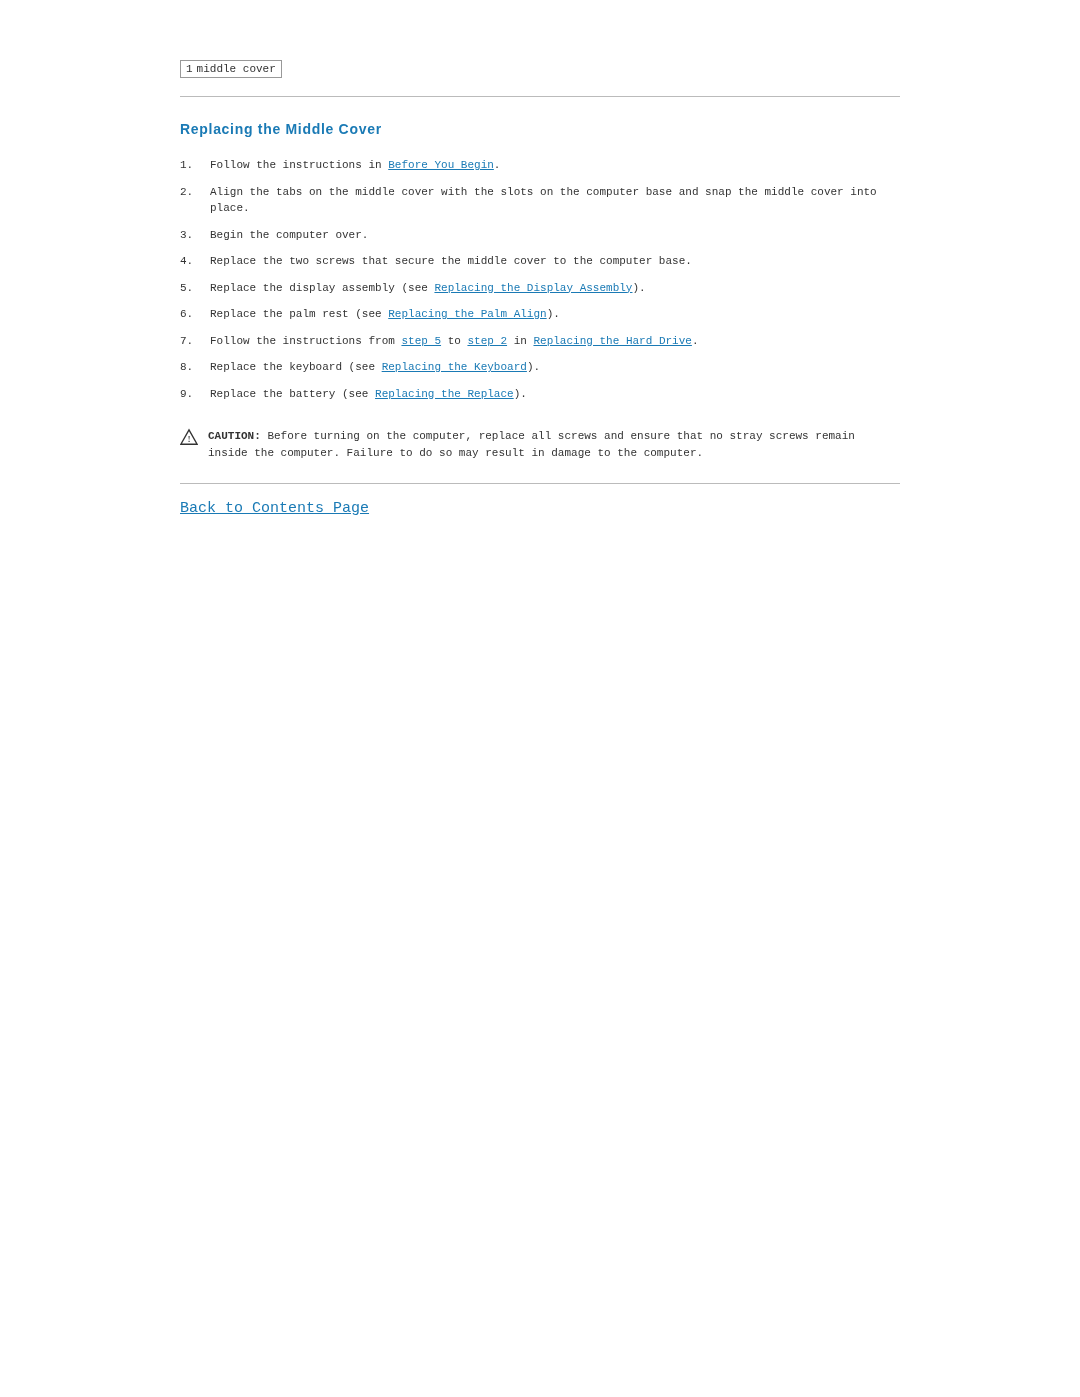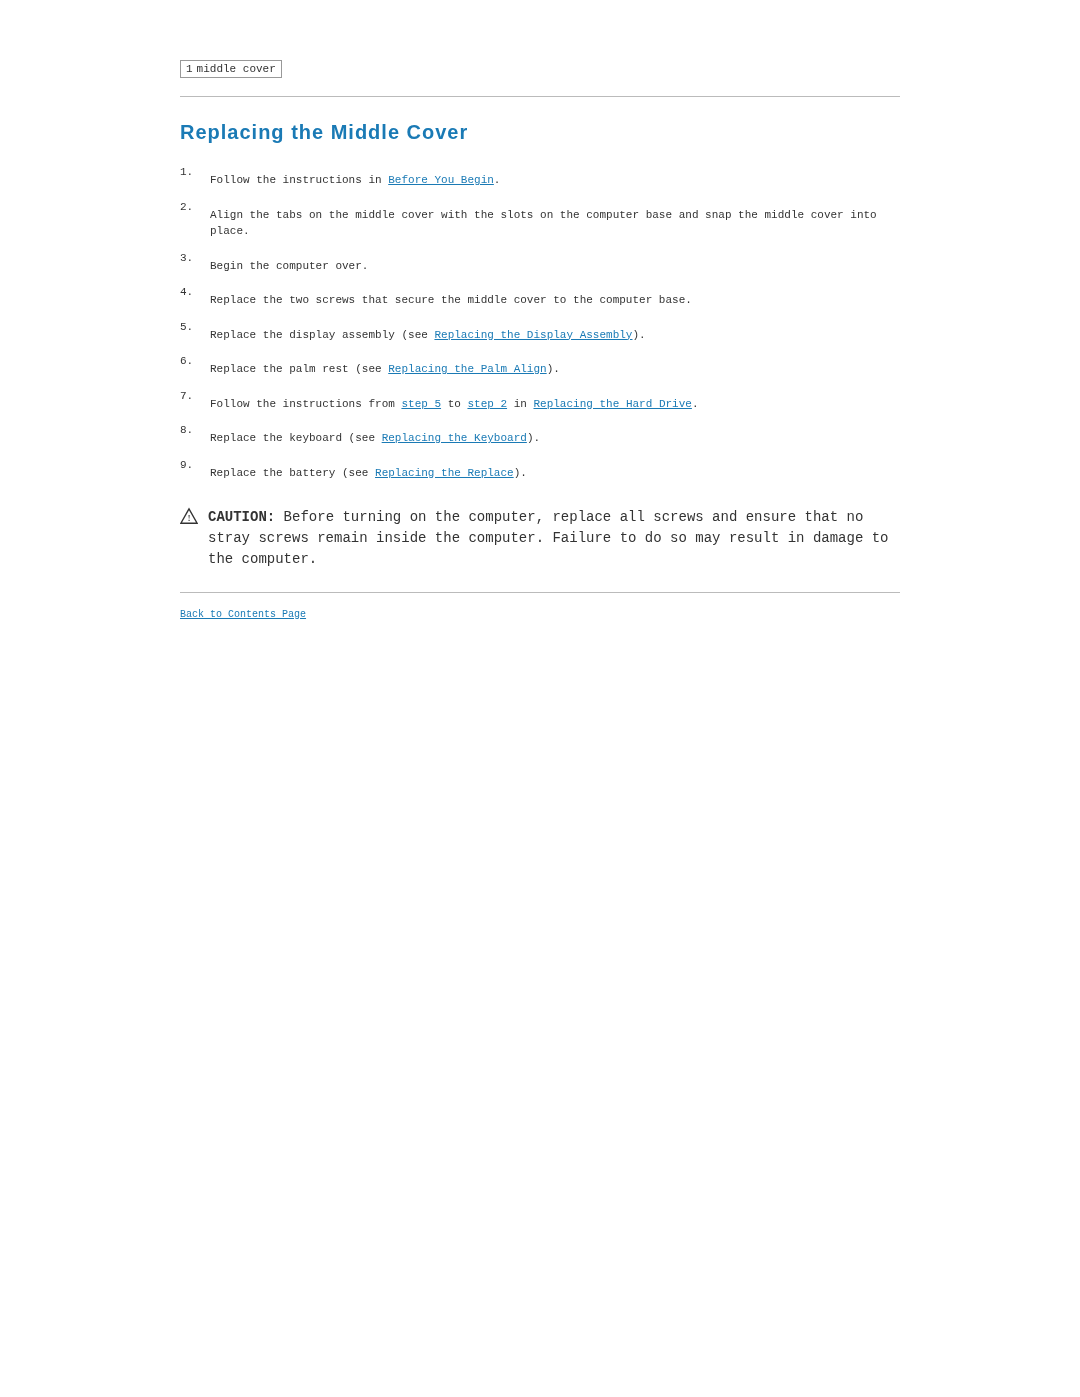--- a/index.html
+++ b/index.html
@@ -48,21 +48,21 @@
     }
 
     .top-divider {
       border: none;
       border-top: 1px solid #bbbbbb;
       margin-bottom: 24px;
     }
 
     .page-title {
       font-family: "Trebuchet MS", Arial, sans-serif;
-      font-size: 20px;
+      font-size: 14px;
       font-weight: bold;
       color: #1a7ab5;
       letter-spacing: 0.05em;
       margin-bottom: 20px;
     }
 
     .instructions-list {
       list-style: none;
       margin-bottom: 20px;
     }
@@ -76,21 +76,20 @@
     }
 
     .step-number {
       min-width: 30px;
       font-size: 11px;
       color: #333333;
     }
 
     .step-text {
       flex: 1;
-      margin-top: 8px;
     }
 
     a, .link {
       color: #1a7ab5;
       text-decoration: underline;
       cursor: pointer;
     }
 
     .caution-box {
       display: flex;
@@ -106,38 +105,38 @@
       width: 18px;
       height: 18px;
     }
 
     .caution-icon svg {
       width: 18px;
       height: 18px;
     }
 
     .caution-text {
-      font-size: 14px;
+      font-size: 11px;
       line-height: 1.5;
       color: #333333;
     }
 
     .caution-label {
       font-weight: bold;
       color: #333333;
     }
 
     .bottom-divider {
       border: none;
       border-top: 1px solid #bbbbbb;
       margin-bottom: 16px;
     }
 
     .back-link {
-      font-size: 10px;
+      font-size: 15px;
     }
   </style>
 </head>
 <body>
 
 <div class="page-wrapper">
 
   <div class="breadcrumb-bar">
     <div class="breadcrumb-box">
       <span class="breadcrumb-number">1</span>

